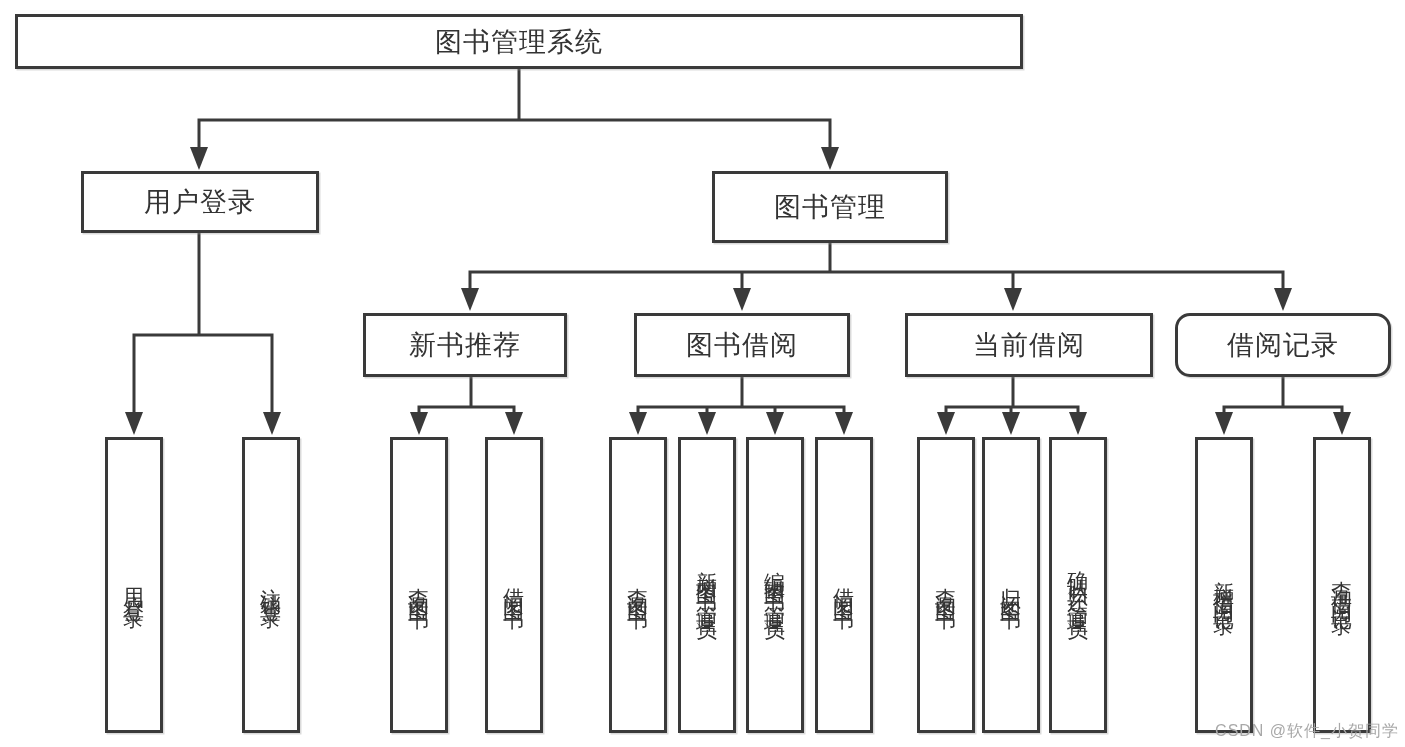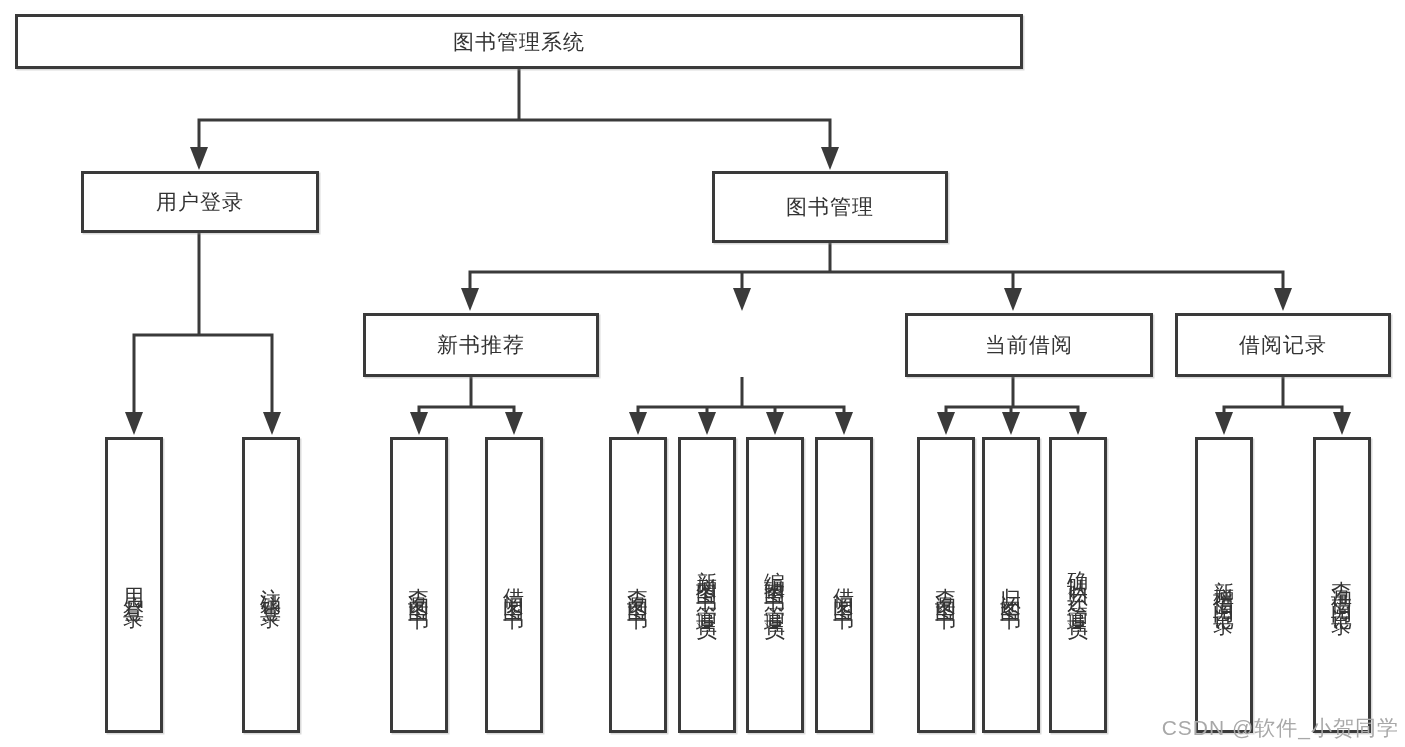--- a/index.html
+++ b/index.html
@@ -27,37 +27,37 @@
     box-sizing: border-box;
     background: #ffffff;
     border: 3px solid #3a3a3a;
     box-shadow: 1.5px 1.5px 0 rgba(150,150,150,0.35);
     display: flex;
     align-items: center;
     justify-content: center;
     color: #333333;
   }
   .hbox {
-    font-size: 21px;
+    font-size: 27px;
     letter-spacing: 1px;
     white-space: nowrap;
   }
   .vbox span {
     writing-mode: vertical-rl;
     text-orientation: mixed;
     font-size: 21px;
     letter-spacing: 7px;
     line-height: 1;
     color: #333333;
   }
   .watermark {
     position: absolute;
     right: 6px;
     bottom: 5px;
-    font-size: 21px;
+    font-size: 16px;
     letter-spacing: 1px;
     color: #a8a8a8;
     white-space: nowrap;
   }
 </style>
 </head>
 <body>
 
 <div class="stage">
 
@@ -106,27 +106,30 @@
     <span>图书管理系统</span>
   </div>
 
   <div class="box hbox" style="left:81px; top:171px; width:238px; height:62px;">
     <span>用户登录</span>
   </div>
   <div class="box hbox" style="left:712px; top:171px; width:236px; height:72px;">
     <span>图书管理</span>
   </div>
 
-  <div class="box hbox" style="left:363px; top:313px; width:236px; height:64px;">
+  <div class="box hbox" style="left:363px; top:313px; width:204px; height:64px;">
     <span>新书推荐</span>
+  </div>
+  <div class="box hbox" style="left:634px; top:313px; width:216px; height:64px;">
+    <span>图书借阅</span>
   </div>
   <div class="box hbox" style="left:905px; top:313px; width:248px; height:64px;">
     <span>当前借阅</span>
   </div>
-  <div class="box hbox" style="left:1175px; top:313px; width:216px; height:64px;">
+  <div class="box hbox" style="left:1175px; top:313px; width:216px; height:64px;border-radius:15px;">
     <span>借阅记录</span>
   </div>
 
   <div class="box vbox" style="left:105px; top:437px; width:58px; height:296px;">
     <span>用户登录</span>
   </div>
   <div class="box vbox" style="left:242px; top:437px; width:58px; height:296px;">
     <span>注销登录</span>
   </div>
 

